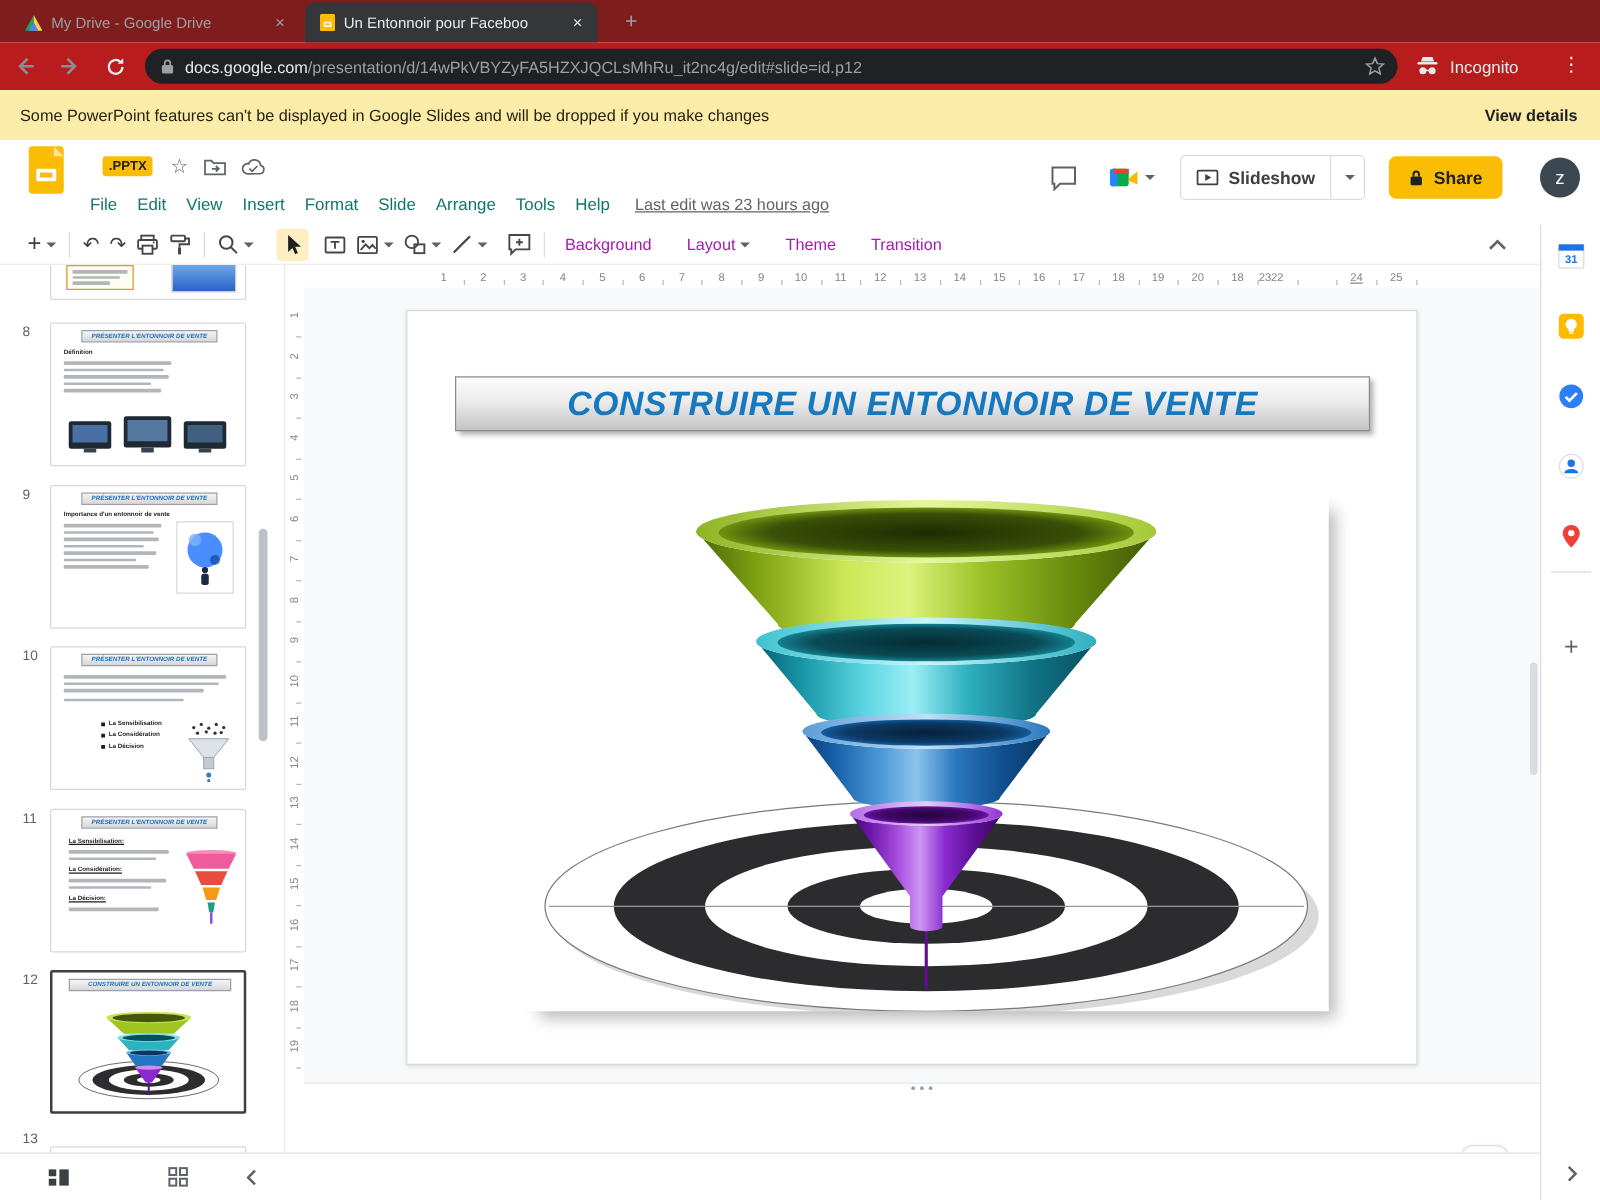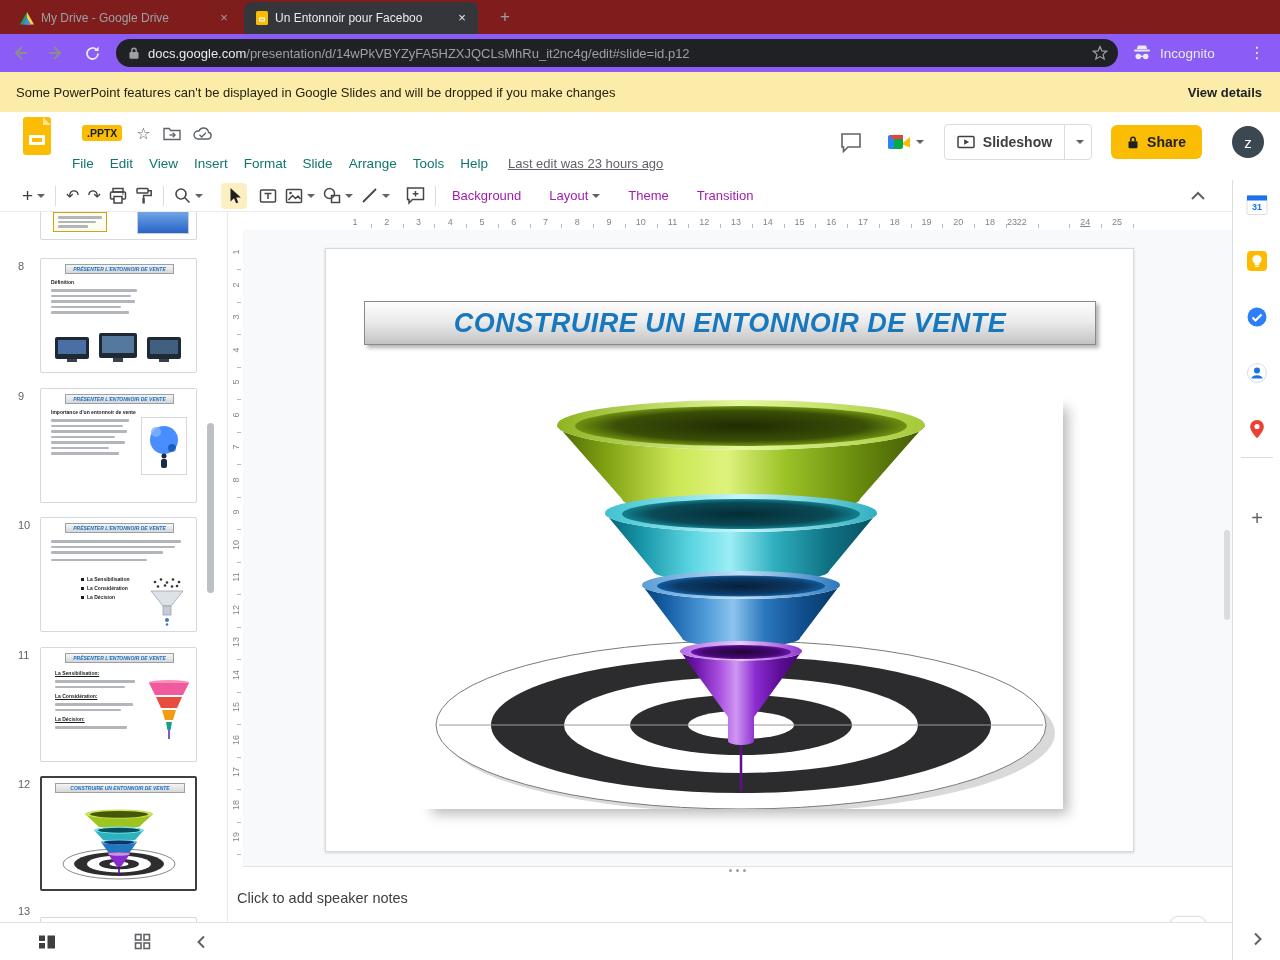--- a/index.html
+++ b/index.html
@@ -11,21 +11,21 @@
   i{font-style:normal}
 
   
   .tabstrip{left:0;top:0;width:1280px;height:34px;background:#7f1d1d}
   .tab{position:absolute;top:2px;height:32px;display:flex;align-items:center;padding:0 8px 0 12px;border-radius:8px 8px 0 0;font-size:12px}
   .tab.active{background:#35363a;color:#e8eaed}
   .tab.inactive{color:#9aa0a6}
   .tabtitle{flex:1;overflow:hidden;white-space:nowrap;margin:0 7px}
   .tabclose{width:16px;height:16px;line-height:15px;text-align:center;border-radius:8px;font-size:13px;color:inherit}
   .newtab{position:absolute;left:494px;top:7px;width:22px;height:22px;color:#9aa0a6;font-size:17px;line-height:20px;text-align:center;border-radius:11px}
-  .urlbar{left:0;top:34px;width:1280px;height:38px;background:#8b5cf6;display:flex;align-items:center}
+  .urlbar{left:0;top:34px;width:1280px;height:38px;background:#b91c1c;display:flex;align-items:center}
   .navic{width:32px;height:32px;display:flex;align-items:center;justify-content:center;margin-left:4px;border-radius:16px}
   .omnibox{position:relative;margin-left:8px;width:1002px;height:28px;background:#202124;border-radius:14px;display:flex;align-items:center;padding:0 34px 0 12px;color:#e8eaed}
   .urltxt{white-space:nowrap;overflow:hidden;font-size:13px;margin-left:8px}
   .urlpath{color:#9aa0a6}
   .omnistar{position:absolute;right:10px;top:6px}
   .incogchip{display:flex;align-items:center;margin-left:14px;color:#e8eaed;font-size:13.5px}
   .kebab{margin-left:auto;margin-right:14px;color:#e8eaed;font-size:16px;letter-spacing:0;line-height:14px;text-align:center;width:18px}
 
   
   .banner{left:0;top:72px;width:1280px;height:40px;background:#fbeca9;display:flex;align-items:center;font-size:13px;color:#272310}
@@ -706,23 +706,20 @@
       </div>
     </div>
     <div class="scrollthumb" style="left:981px;top:300px;width:6px;height:90px;background:#dadce0"></div>
   </div>
 
   <div class="abs sash">
     <span class="dot"></span>
       <span class="dot"></span>
       <span class="dot"></span>
   </div>
-  <div class="abs notes">
-    <span class="notesph">Click to add speaker notes</span>
-  </div>
   <div class="abs explorebtn">
     <svg width="18" height="18" viewBox="0 0 20 20">
         <path d="M10,1.5 L12.1,7.9 L18.5,10 L12.1,12.1 L10,18.5 L7.9,12.1 L1.5,10 L7.9,7.9 Z" fill="#5f6368"></path>
         <path d="M16,2 v4 M14,4 h4" stroke="#5f6368" stroke-width="1.4" fill="none"></path>
       </svg>
   </div>
 
   <div class="abs bottombar">
     <span style="margin-left:38px">
       <svg width="18" height="16" viewBox="0 0 18 16">

